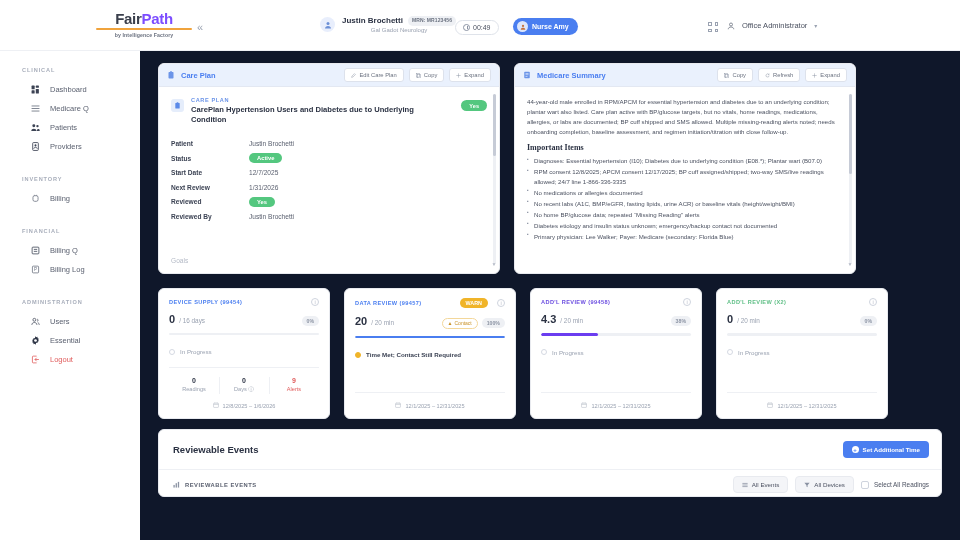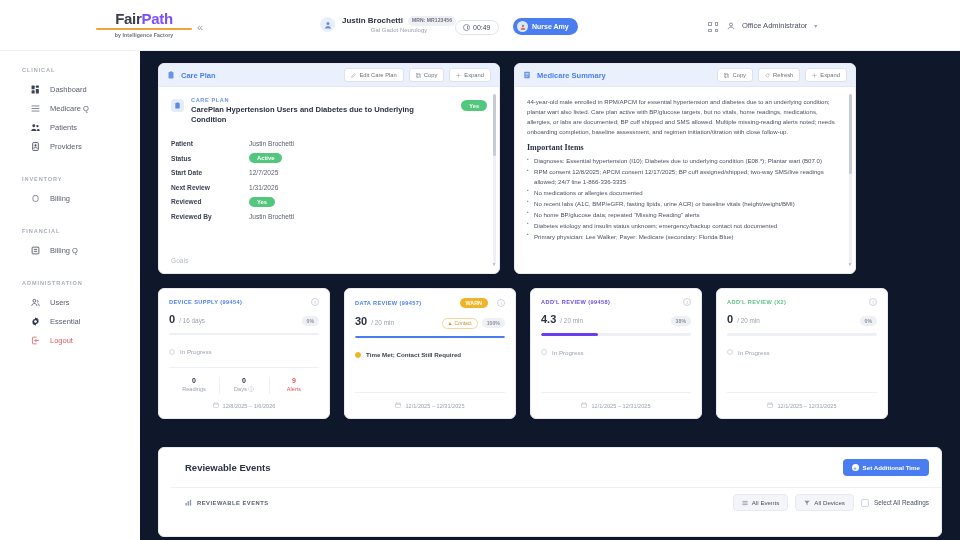--- a/index.html
+++ b/index.html
@@ -176,21 +176,21 @@
   .m-stats { display:flex; margin-top:9px;}
   .m-stat { flex:1; text-align:center; position:relative;}
   .m-stat + .m-stat:before { content:""; position:absolute; left:0; top:0; bottom:0; width:1px; background:#eef0f4;}
   .m-stat-v { font-size:7px; font-weight:700; color:#2b3243;}
   .m-stat-l { font-size:5.6px; color:#9aa2b1; margin-top:2px;}
   .m-stat.alerts .m-stat-v, .m-stat.alerts .m-stat-l { color:#e05c5c;}
   .m-date { display:flex; align-items:center; justify-content:center; gap:4px; font-size:5.6px; color:#9aa2b1; margin-top:8px;}
   .cal svg { width:6px; height:6px; fill:none; stroke:#b4bac6; stroke-width:1.4;}
 
   
-  .rev { margin-top:28px; height:90px; overflow:hidden;padding-left:12px;}
+  .rev { margin-top:10px; height:68px; overflow:hidden;}
   .rev-head { display:flex; align-items:center; padding:11px 12px 11px 14px; }
   .rev-title { font-size:9.5px; font-weight:700; color:#2b3243;}
   .rev-btn {
     margin-left:auto; display:flex; align-items:center; gap:4px;
     background:#4a7ef0; color:#fff; border:none; border-radius:4px;
     font-size:6.2px; font-weight:600; padding:5px 9px; cursor:pointer;
   }
   .rev-btn .plus { width:7px;height:7px;border-radius:50%;background:#fff; color:#4a7ef0; font-size:6px; display:flex;align-items:center;justify-content:center; font-weight:700;}
   .rev-sub { display:flex; align-items:center; padding:0 12px 0 14px; gap:6px; border-top:1px solid #eef0f4; height:30px;}
   .rev-sub-label { font-size:5.8px; font-weight:700; color:#5b6170; letter-spacing:0.5px; display:flex; align-items:center; gap:5px;}
@@ -331,20 +331,29 @@
     <div class="nav-section spaced">FINANCIAL</div>
     <div class="nav-item">
       <span class="nav-ic">
         <svg viewBox="0 0 16 16" fill="none" stroke="#3c4354" stroke-width="1.4">
             <rect x="2" y="2" width="12" height="12" rx="1.5"></rect>
             <line x1="5" y1="6" x2="11" y2="6"></line>
             <line x1="5" y1="9.5" x2="11" y2="9.5"></line>
           </svg>
       </span>
       <span>Billing Q</span>
+    </div>
+    <div class="nav-item">
+      <span class="nav-ic">
+        <svg viewBox="0 0 16 16" fill="none" stroke="#6b7280" stroke-width="1.4">
+            <rect x="2.5" y="2" width="11" height="12" rx="1.5"></rect>
+            <text x="8" y="11" font-size="8" fill="#6b7280" stroke="none" text-anchor="middle" font-family="Liberation Sans">P</text>
+          </svg>
+      </span>
+      <span>Billing Log</span>
     </div>
 
     <div class="nav-section spaced">ADMINISTRATION</div>
     <div class="nav-item">
       <span class="nav-ic">
         <svg viewBox="0 0 16 16" fill="none" stroke="#3c4354" stroke-width="1.3">
             <circle cx="6" cy="5" r="2.6"></circle>
             <path d="M1.5 14c0-2.6 2-4.2 4.5-4.2s4.5 1.6 4.5 4.2"></path>
             <path d="M11 3.6a2.4 2.4 0 010 4.4"></path>
             <path d="M12 10.2c1.7.3 2.6 1.6 2.6 3.8"></path>
@@ -561,21 +570,21 @@
         </div>
       </div>
 
       <div class="card metric">
         <div class="m-top">
           <span class="m-code" style="color:#4a7ef0;">DATA REVIEW (99457)</span>
           <span class="m-warn">WARN</span>
           <span class="m-info" style="margin-left:4px;">i</span>
         </div>
         <div class="m-val-row">
-          <span class="m-val">30</span>
+          <span class="m-val">20</span>
           <span class="m-unit">/ 20 min</span>
           <span class="m-right">
             <span class="m-contact">
               <span>▲</span>
               <span>Contact</span>
             </span>
             <span class="m-pct">100%</span>
           </span>
         </div>
         <div class="m-bar">

